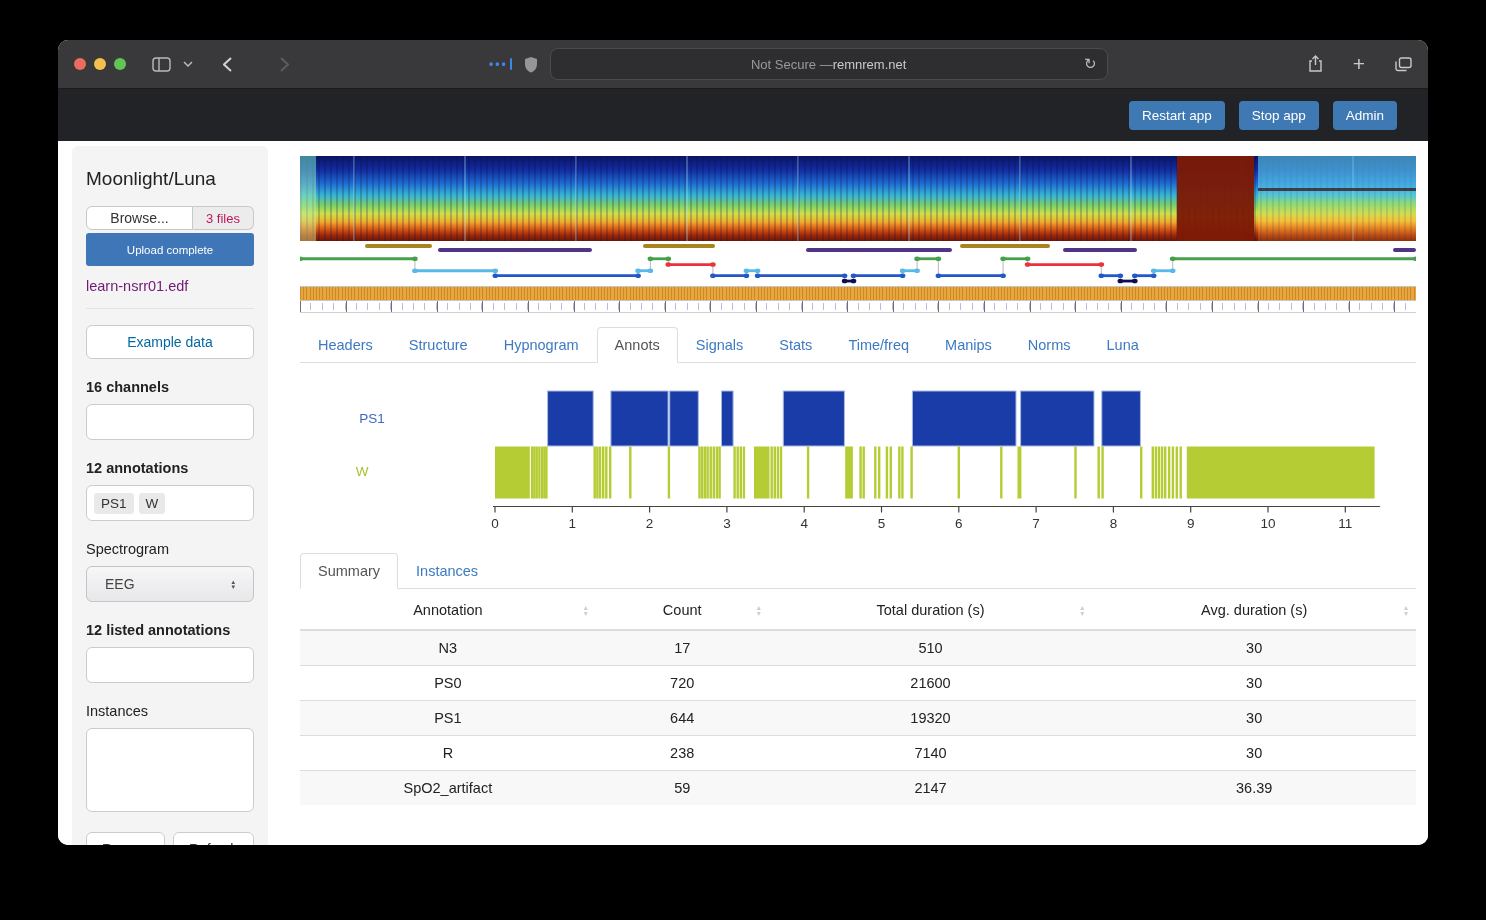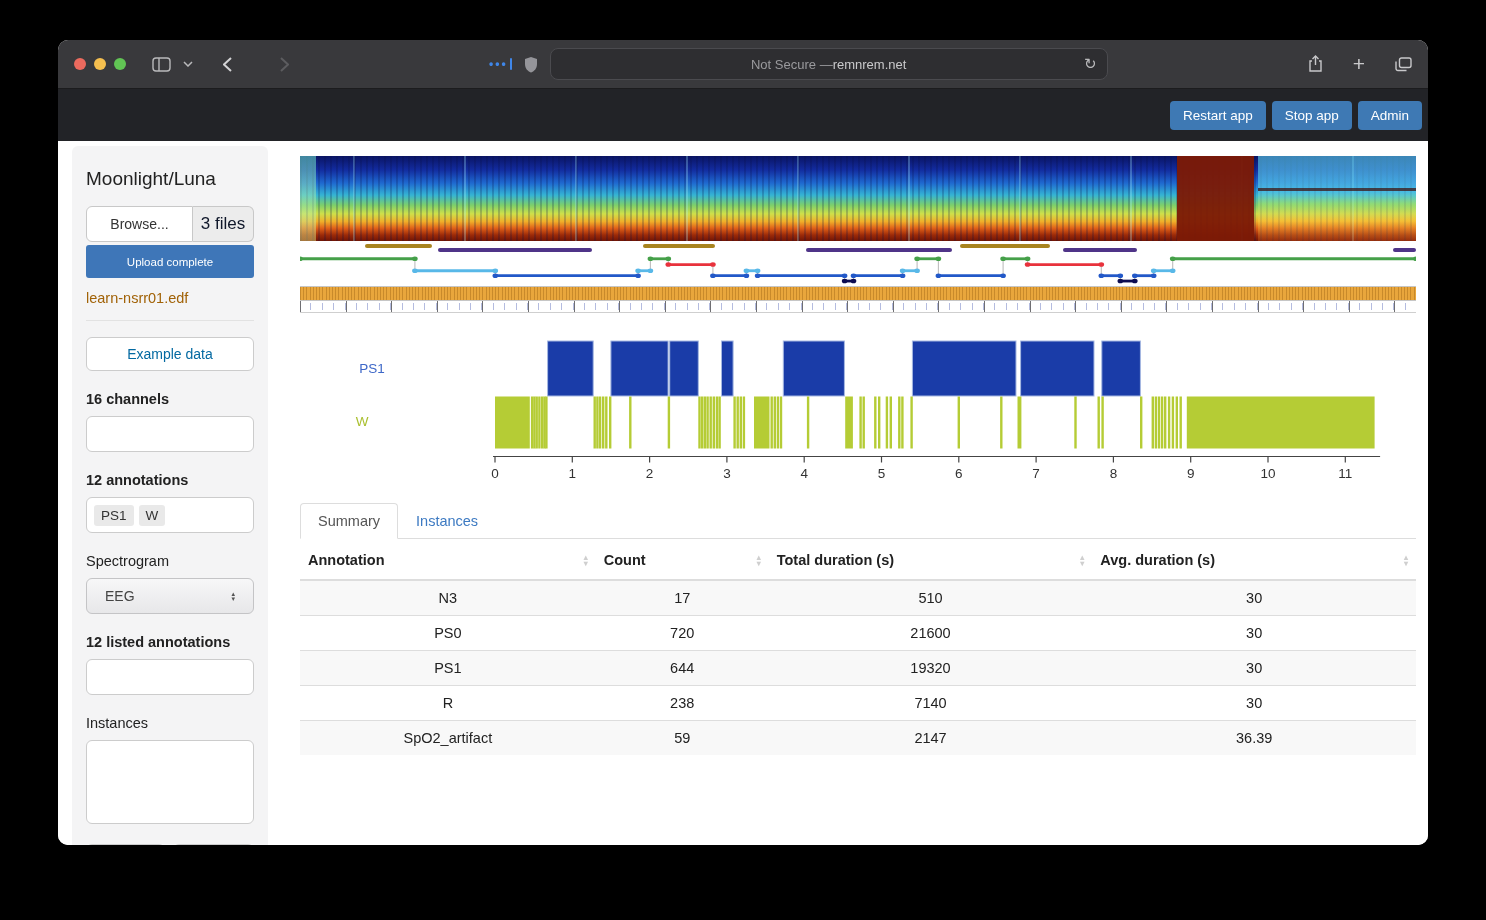--- a/index.html
+++ b/index.html
@@ -13,32 +13,32 @@
   .chrome-ic{display:flex;align-items:center;color:#b9b9bb}
   .sep-gap{width:6px}
   .spacer{flex:1}
   .dots{color:#3f86e8;font-size:12px;letter-spacing:2px;display:flex;align-items:center;gap:1px;font-weight:bold}
   .dots .bar{width:2px;height:12px;background:#3f86e8;border-radius:1px;margin-left:1px}
   .addr{width:556px;height:30px;background:#2e2e31;border:1px solid #4b4b4f;border-radius:8px;display:flex;align-items:center;justify-content:center;position:relative;color:#c9c9cb;font-size:13px}
   .addr .dim{color:#9a9a9d}
   .addr .reload{position:absolute;right:10px;color:#b9b9bb;font-size:15px}
 
   
-  .app-header{height:52px;background:#222327;display:flex;align-items:center;justify-content:flex-end;gap:6px;padding:0 6px}
+  .app-header{height:52px;background:#222327;display:flex;align-items:center;justify-content:flex-end;gap:14px;padding:0 31px}
   .hbtn{background:#3e79b4;color:#fff;font-size:13.5px;padding:7px 13px;border-radius:4px;cursor:pointer}
 
   
   .page{display:flex;height:705px;background:#fff}
   .sidebar{width:196px;margin:5px 0 0 14px;background:#f4f4f5;border-radius:6px 6px 0 0;padding:20px 14px 14px;box-sizing:border-box;flex-shrink:0}
   .sb-title{font-size:19px;font-weight:normal;color:#222;margin:2px 0 16px}
-  .file-row{display:flex;height:36px}
+  .file-row{display:flex;height:24px}
   .browse{flex:1;background:#fff;border:1px solid #c8c8c8;border-radius:6px 0 0 6px;display:flex;align-items:center;justify-content:center;font-size:14px;color:#333;cursor:pointer}
-  .files{width:60px;background:#ececec;border:1px solid #c8c8c8;border-left:0;border-radius:0 6px 6px 0;display:flex;align-items:center;justify-content:center;font-size:17px;color:#0f172a}
+  .files{width:60px;background:#ececec;border:1px solid #c8c8c8;border-left:0;border-radius:0 6px 6px 0;display:flex;align-items:center;justify-content:center;font-size:13px;color:#be185d}
   .progress{height:33px;background:#3e76b8;border-radius:3px;color:#fff;font-size:11.5px;display:flex;align-items:center;justify-content:center;margin:3px 0 12px}
-  .filename{font-size:14.5px;color:#a16207;margin-bottom:10px}
+  .filename{font-size:14.5px;color:#701a75;margin-bottom:10px}
   .sb-hr{border:0;border-top:1px solid #e2e2e2;margin:14px 0 16px}
   .btn-block{width:100%;height:34px;background:#fff;border:1px solid #ccc;border-radius:6px;font-size:14px;color:#0369a1;display:flex;align-items:center;justify-content:center;box-sizing:border-box;cursor:pointer}
   .lbl-b{font-weight:bold;font-size:14.5px;color:#222;margin:20px 0 9px}
   .lbl{font-size:14.5px;color:#222;margin:20px 0 9px}
   .input{height:36px;background:#fff;border:1px solid #ccc;border-radius:6px;box-sizing:border-box}
   .tags{display:flex;align-items:center;gap:5px;padding:0 7px}
   .tag{background:#e9e9e9;border-radius:3px;padding:3px 7px;font-size:13.5px;color:#333}
   .select{height:34px;background:linear-gradient(#f7f7f8,#e7e7e9);border:1px solid #c4c4c6;border-radius:6px;display:flex;align-items:center;justify-content:space-between;padding:0 18px;font-size:14px;color:#444;cursor:pointer}
   .updown{display:flex;flex-direction:column;font-size:7px;color:#555;line-height:5px}
   .textarea{height:82px;background:#fff;border:1px solid #ccc;border-radius:6px}
@@ -69,21 +69,21 @@
   
   .tabs{display:flex;border-bottom:1px solid #ddd;margin-top:14px}
   .tab{padding:9px 17px;font-size:14.5px;color:#3d7ac2;border:1px solid transparent;border-radius:4px 4px 0 0;margin-bottom:-1px;cursor:pointer}
   .tab.active{color:#555;background:#fff;border-color:#ddd #ddd #fff;cursor:default}
 
   .chart-wrap{margin-top:16px}
   .chart-svg{width:100%;height:164px;display:block}
 
   
   .tbl{width:100%;border-collapse:collapse;font-size:14.5px;color:#222;margin-top:2px;table-layout:fixed}
-  .tbl th{font-weight:bold;padding:11px 8px;text-align:left;border-bottom:2px solid #ddd;position:relative;cursor:pointer}
+  .tbl th{font-weight:normal;padding:11px 8px;text-align:center;border-bottom:2px solid #ddd;position:relative;cursor:pointer}
   .tbl td{padding:9px 8px;text-align:center;border-top:1px solid #ddd}
   .tbl tbody tr:nth-child(odd) td{background:#f8f8f8}
   .sort{position:absolute;right:8px;top:50%;transform:translateY(-50%);display:flex;flex-direction:column;line-height:5.5px;font-size:8px;color:#cfcfcf}
 </style>
 </head>
 <body>
 
 <div class="window">
 
   <div class="chrome">
@@ -295,20 +295,32 @@
           <circle cx="872.7" cy="7" r="2.8" fill="#45a049"></circle>
           <circle cx="1116.0" cy="7" r="2.8" fill="#45a049"></circle>
         </svg>
 
       <div class="epoch-band"></div>
       <div class="ruler">
         <div class="minor"></div>
         <div class="major"></div>
       </div>
 
+      <div class="tabs" id="mainTabs">
+          <div class="tab">Headers</div>
+          <div class="tab">Structure</div>
+          <div class="tab">Hypnogram</div>
+          <div class="tab active">Annots</div>
+          <div class="tab">Signals</div>
+          <div class="tab">Stats</div>
+          <div class="tab">Time/freq</div>
+          <div class="tab">Manips</div>
+          <div class="tab">Norms</div>
+          <div class="tab">Luna</div>
+        </div>
 
       <div class="chart-wrap">
         <svg class="chart-svg" id="chartSvg" viewBox="0 0 1116 164">
             <rect x="247.6" y="12" width="45.6" height="55" fill="#1a3ca8" stroke="#a6b8e2" stroke-width="1"></rect>
             <rect x="310.9" y="12" width="57.2" height="55" fill="#1a3ca8" stroke="#a6b8e2" stroke-width="1"></rect>
             <rect x="369.7" y="12" width="28.6" height="55" fill="#1a3ca8" stroke="#a6b8e2" stroke-width="1"></rect>
             <rect x="421.5" y="12" width="11.6" height="55" fill="#1a3ca8" stroke="#a6b8e2" stroke-width="1"></rect>
             <rect x="483.3" y="12" width="61.1" height="55" fill="#1a3ca8" stroke="#a6b8e2" stroke-width="1"></rect>
             <rect x="612.4" y="12" width="103.6" height="55" fill="#1a3ca8" stroke="#a6b8e2" stroke-width="1"></rect>
             <rect x="720.6" y="12" width="73.4" height="55" fill="#1a3ca8" stroke="#a6b8e2" stroke-width="1"></rect>

